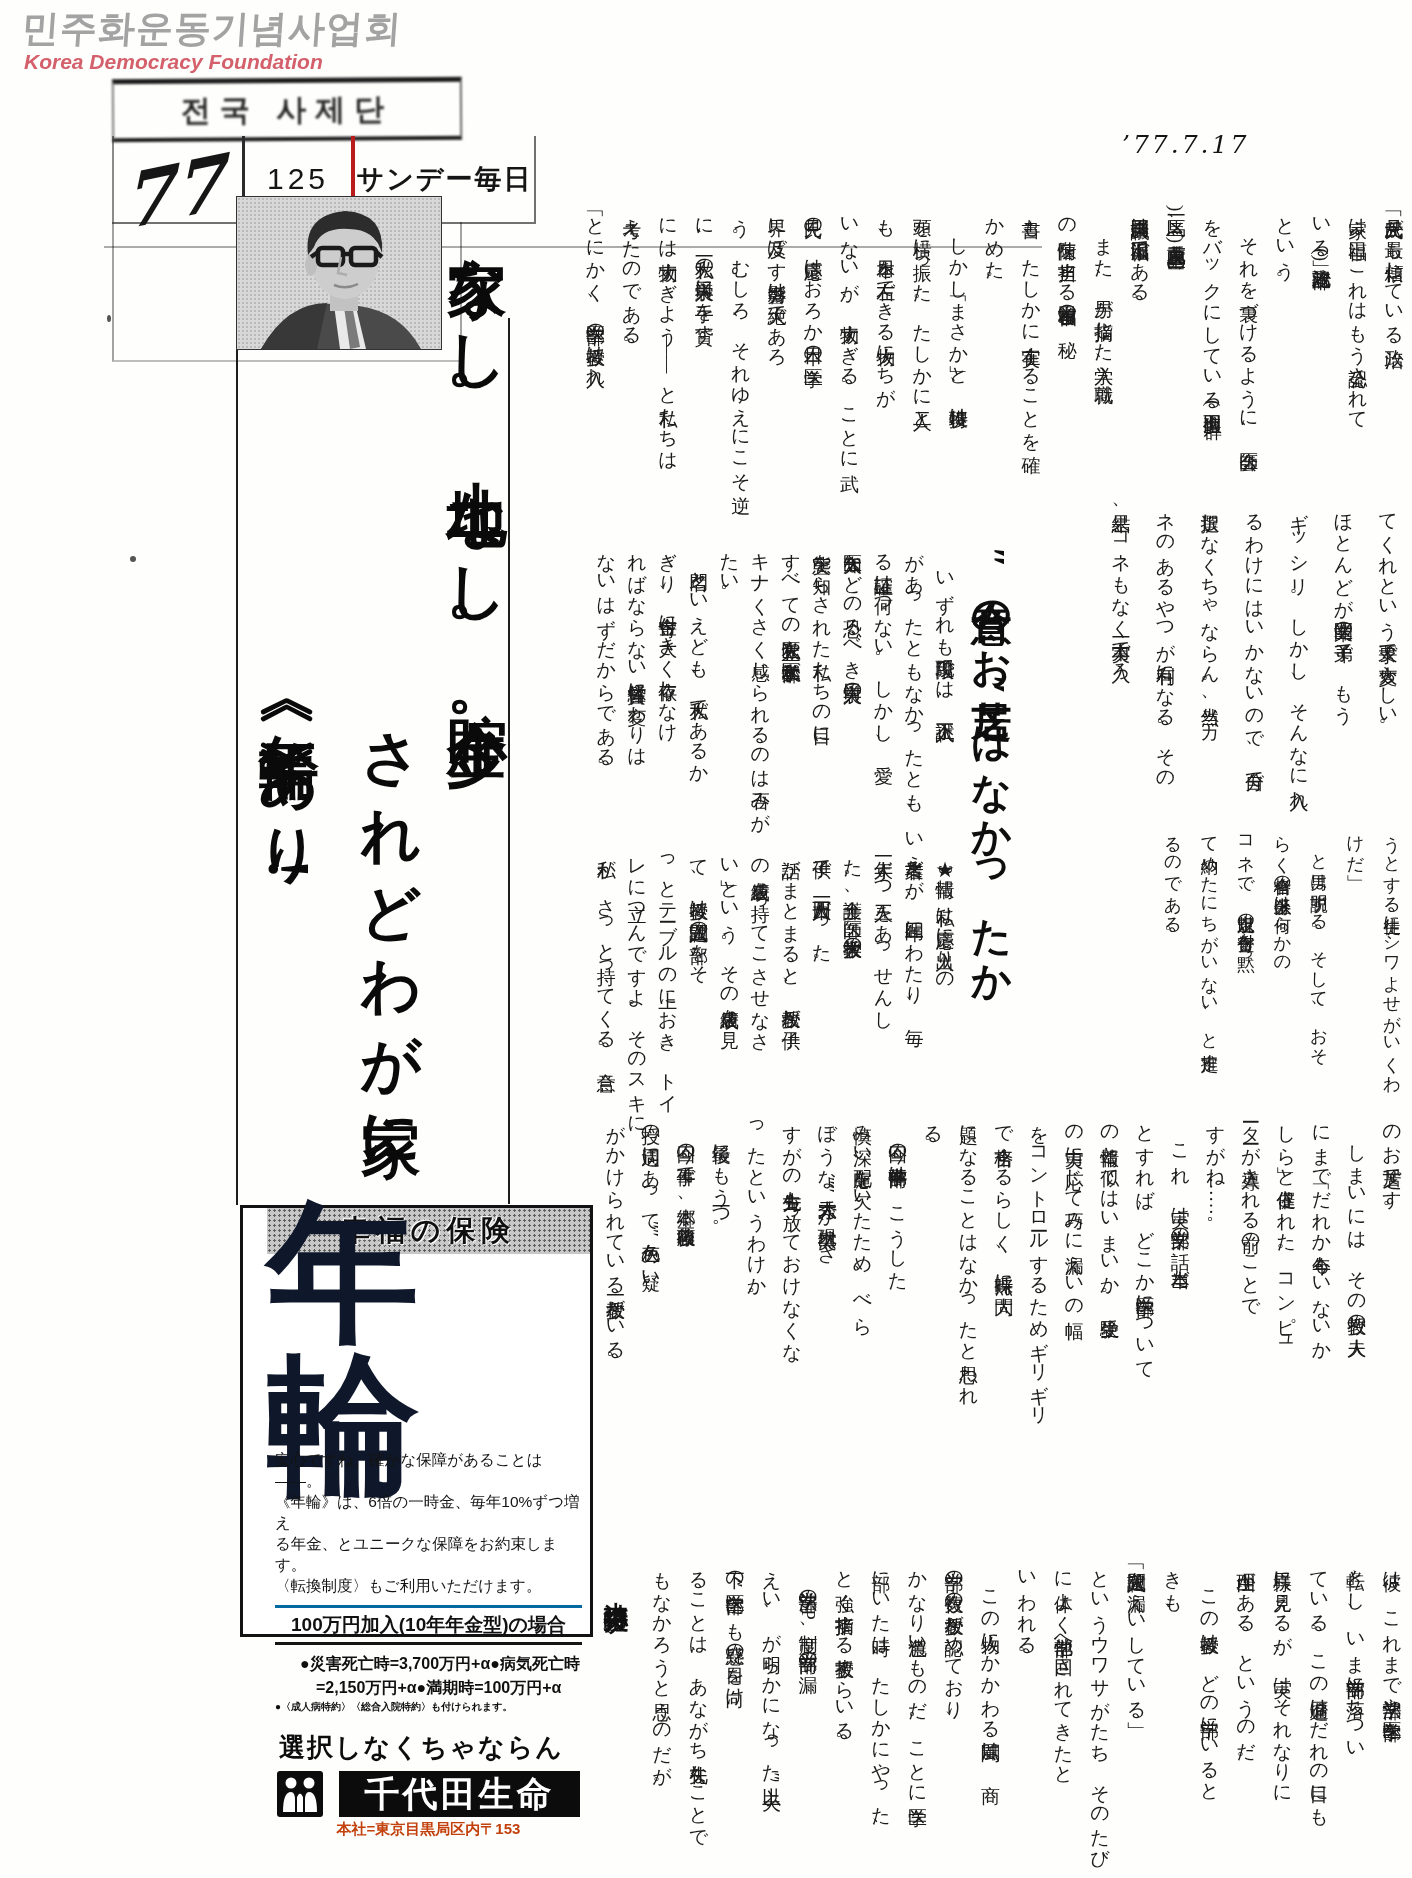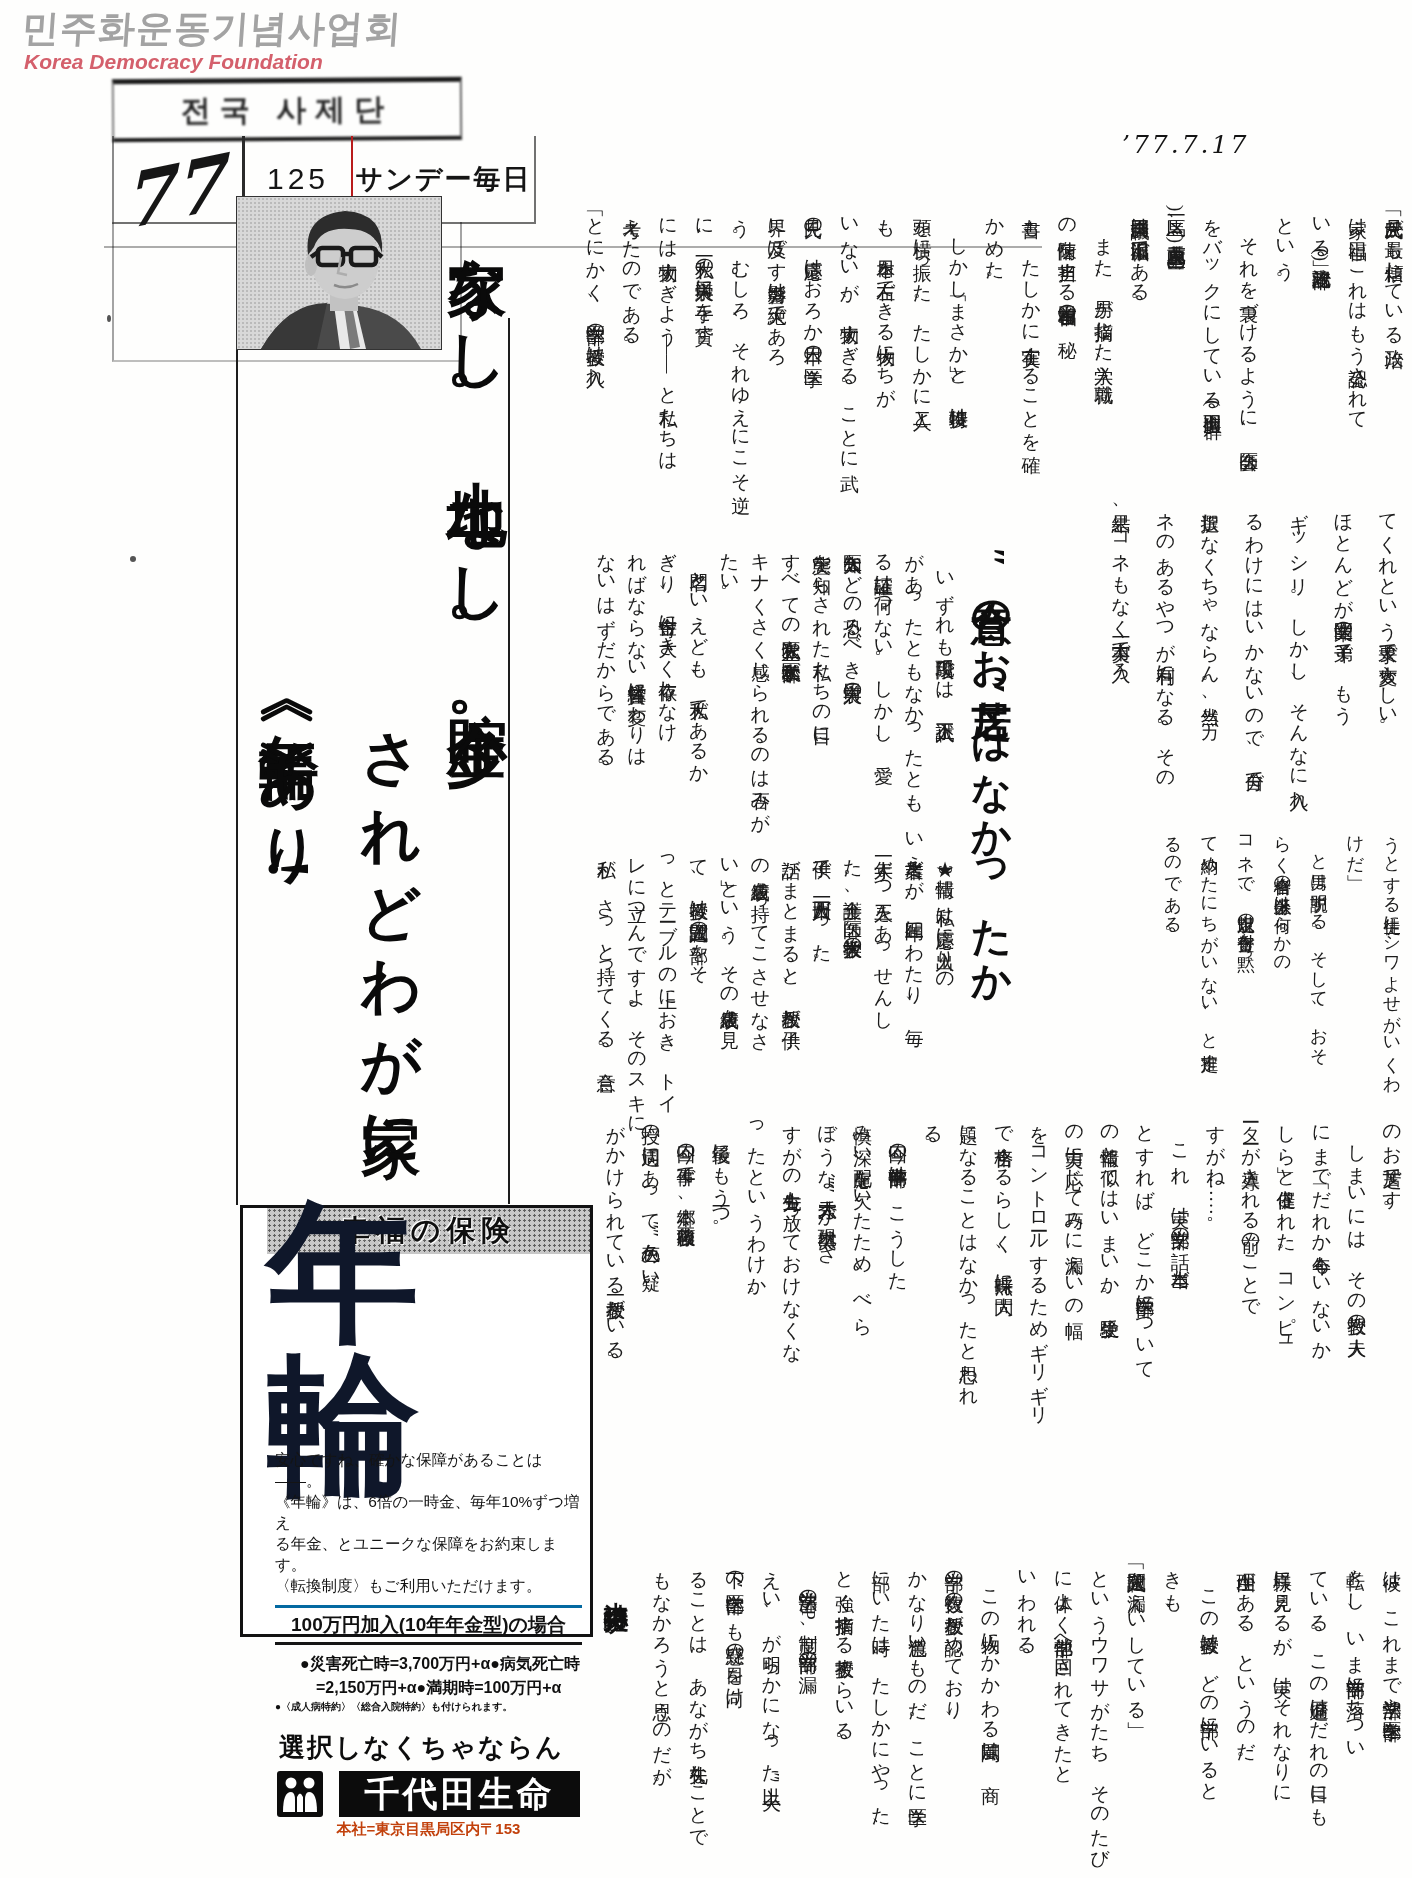--- a/index.html
+++ b/index.html
@@ -39,21 +39,21 @@
              display:flex;align-items:center;justify-content:center;
              font-size:30px;font-weight:bold;letter-spacing:9px;color:#272727;
              filter:blur(1.1px);transform:rotate(-.4deg);
              font-family:"Liberation Sans",sans-serif;}
   .stamp-box{position:absolute;left:112px;top:136px;width:420px;height:86px;
              border-right:2px solid rgba(0,0,0,.55);border-bottom:2px solid rgba(0,0,0,.55);
              border-left:2px solid rgba(0,0,0,.45);display:flex;}
   .stamp-cell{display:flex;align-items:center;justify-content:center;color:#151515;
               font-family:"Liberation Sans","DejaVu Sans",sans-serif;}
   .sc1{width:128px;}
-  .sc2{width:106px;border-left:3px solid #2a2a2a;border-right:2px solid #b91c1c;
+  .sc2{width:106px;border-left:3px solid #2a2a2a;border-right:4px solid #b91c1c;
        font-size:30px;letter-spacing:4px;}
   .sc3{flex:1;font-size:27px;font-weight:bold;letter-spacing:2px;}
   .stamp-tail{position:absolute;left:112px;top:222px;width:346px;height:138px;
               border-left:2px solid rgba(0,0,0,.35);border-right:2px solid rgba(0,0,0,.35);
               border-bottom:2px solid rgba(0,0,0,.25);}
   .hand77{position:absolute;left:128px;top:148px;font-size:74px;font-style:italic;
           font-weight:bold;color:#161616;transform:rotate(-12deg) skewX(-14deg);
           font-family:"DejaVu Serif",serif;}
   
   .photo{position:absolute;left:237px;top:197px;width:204px;height:152px;outline:1px solid #333;}

